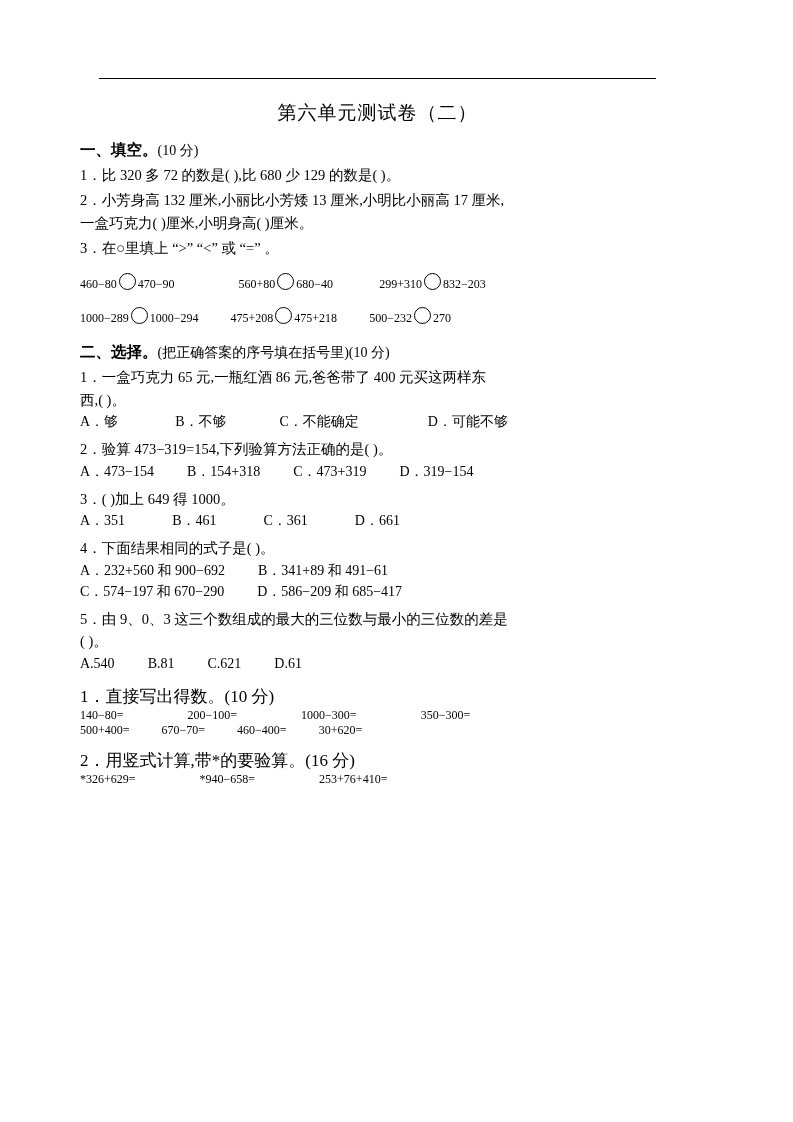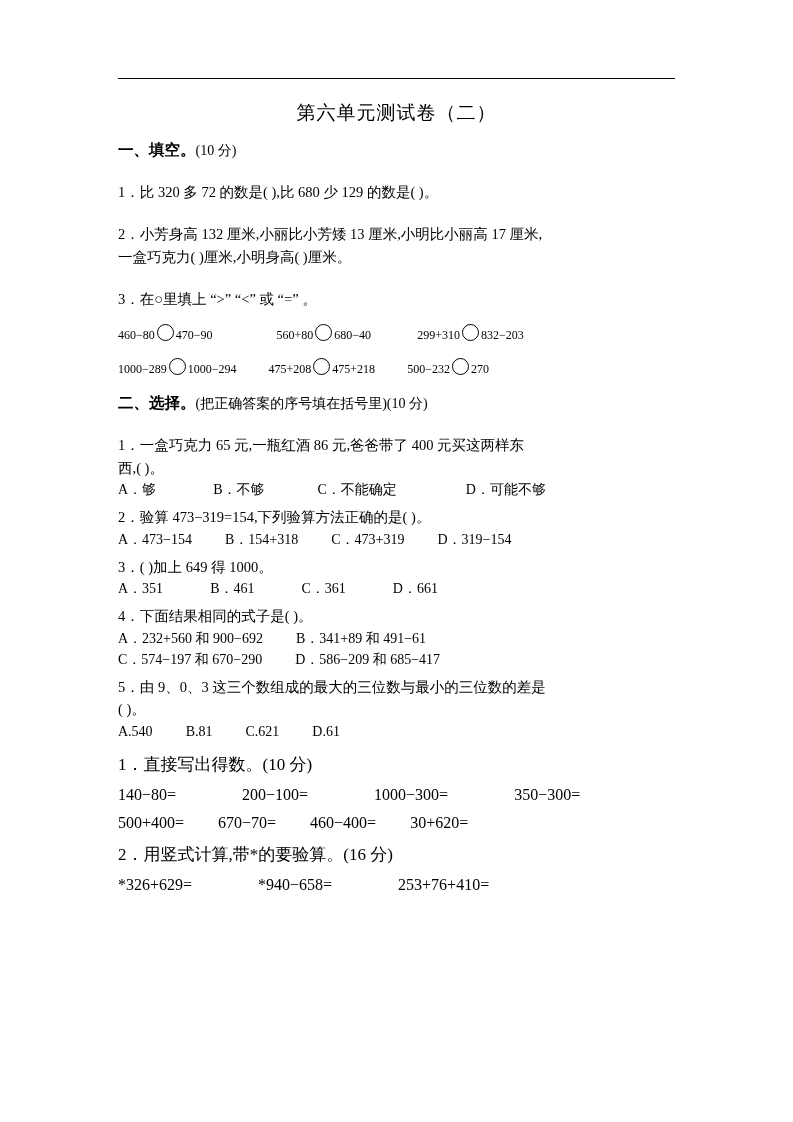--- a/index.html
+++ b/index.html
@@ -13,21 +13,21 @@
     font-family: "Liberation Serif", "DejaVu Serif", serif;
     color: #000000;
     position: relative;
   }
   .page {
     position: absolute;
     left: 0; top: 0;
     width: 793px;
     height: 1122px;
     box-sizing: border-box;
-    padding: 78px 118px 0 118px;
+    padding: 78px 118px 0 80px;
   }
   .top-rule {
     border-top: 1px solid #000;
     width: 557px;
     margin: 0 auto 0 auto;
   }
   .doc-title {
     text-align: center;
     font-size: 19px;
     margin-top: 21px;
@@ -50,21 +50,21 @@
     font-weight: bold;
     margin-top: 14px;
     margin-bottom: 2px;
   }
   .section-head .pts {
     font-weight: normal;
     font-size: 14px;
   }
   .q {
     font-size: 14.5px;
-    margin-top: 20px;
+    margin-top: 3px;
     line-height: 1.55;
   }
   .q.tight { margin-top: 6px; }
   .opts {
     font-size: 14px;
     margin-top: 0;
     line-height: 1.5;
   }
   .circ-row {
     font-size: 12px;
@@ -74,22 +74,22 @@
   .circ {
     display: inline-block;
     width: 15px;
     height: 15px;
     border: 1px solid #000;
     border-radius: 50%;
     vertical-align: -2px;
     margin: 0 2px;
   }
   .calc-row {
-    font-size: 16px;
-    margin-top: 10px;
+    font-size: 12px;
+    margin-top: 0;
   }
   .calc-row span.cell {
     display: inline-block;
   }
   .sp-1 { display:inline-block; width: 58px; }
   .sp-2 { display:inline-block; width: 40px; }
   .sp-3 { display:inline-block; width: 26px; }
   .nowrap { white-space: nowrap; }
   .opt-gap-a { display:inline-block; width: 50px; }
   .opt-gap-b { display:inline-block; width: 46px; }

